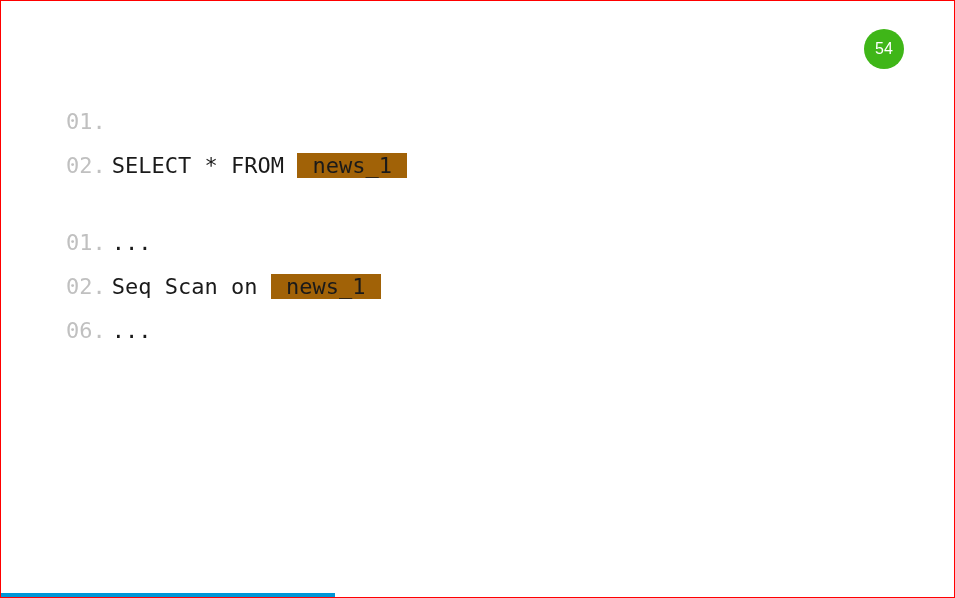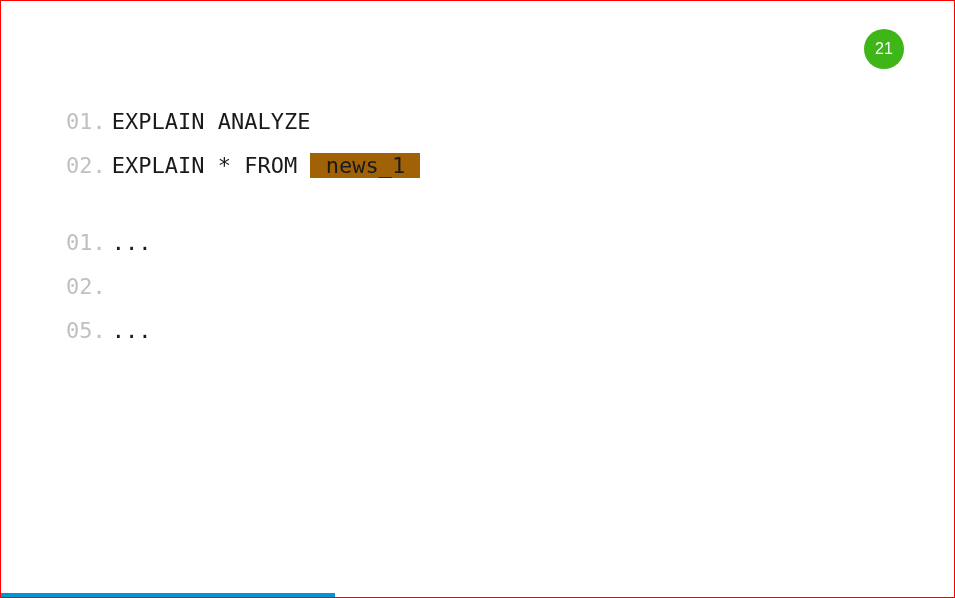--- a/index.html
+++ b/index.html
@@ -63,28 +63,28 @@
     bottom: 0;
     left: 0;
     height: 4px;
     background: #0096d6;
   }
 </style>
 </head>
 <body>
 
 <div class="page-number">
-  <span>21</span>
+  <span>54</span>
 </div>
 
 <div class="content">
   <div class="code-block">
-      <div class="code-line"><span class="line-num">01.</span><span class="code-text"><span>EXPLAIN ANALYZE</span></span></div>
-      <div class="code-line"><span class="line-num">02.</span><span class="code-text"><span>EXPLAIN * FROM </span><span class="hl"> news_1 </span></span></div>
+      <div class="code-line"><span class="line-num">01.</span></div>
+      <div class="code-line"><span class="line-num">02.</span><span class="code-text"><span>SELECT * FROM </span><span class="hl"> news_1 </span></span></div>
     </div>
   <div class="code-block">
       <div class="code-line"><span class="line-num">01.</span><span class="code-text"><span>...</span></span></div>
-      <div class="code-line"><span class="line-num">02.</span></div>
-      <div class="code-line"><span class="line-num">05.</span><span class="code-text"><span>...</span></span></div>
+      <div class="code-line"><span class="line-num">02.</span><span class="code-text"><span>Seq Scan on </span><span class="hl"> news_1 </span></span></div>
+      <div class="code-line"><span class="line-num">06.</span><span class="code-text"><span>...</span></span></div>
     </div>
 </div>
 
 <div class="progress-bar" style="width: 35%;"></div>
 
 </body></html>

